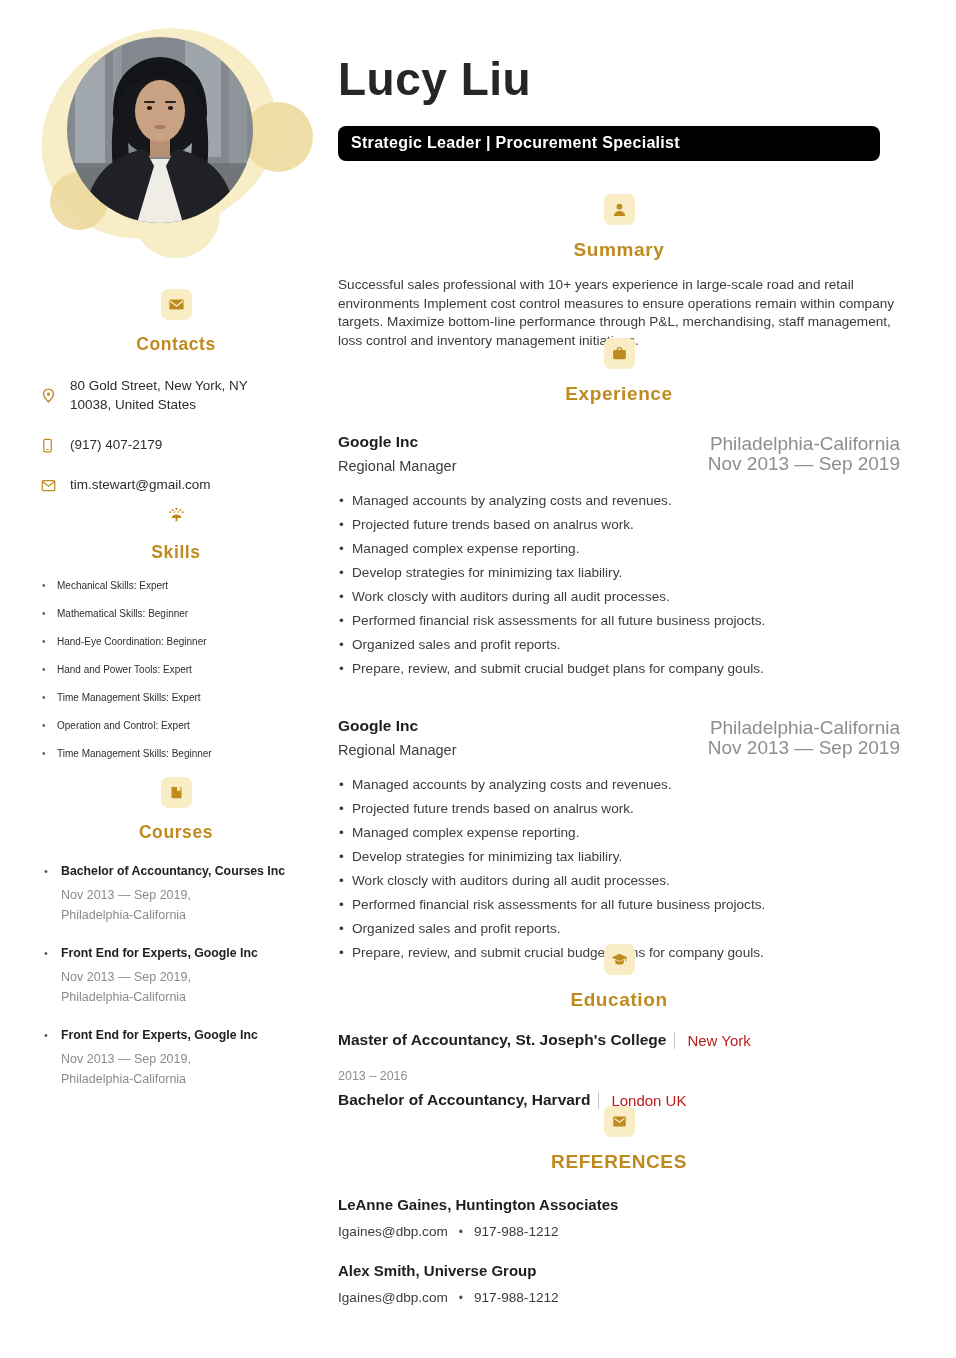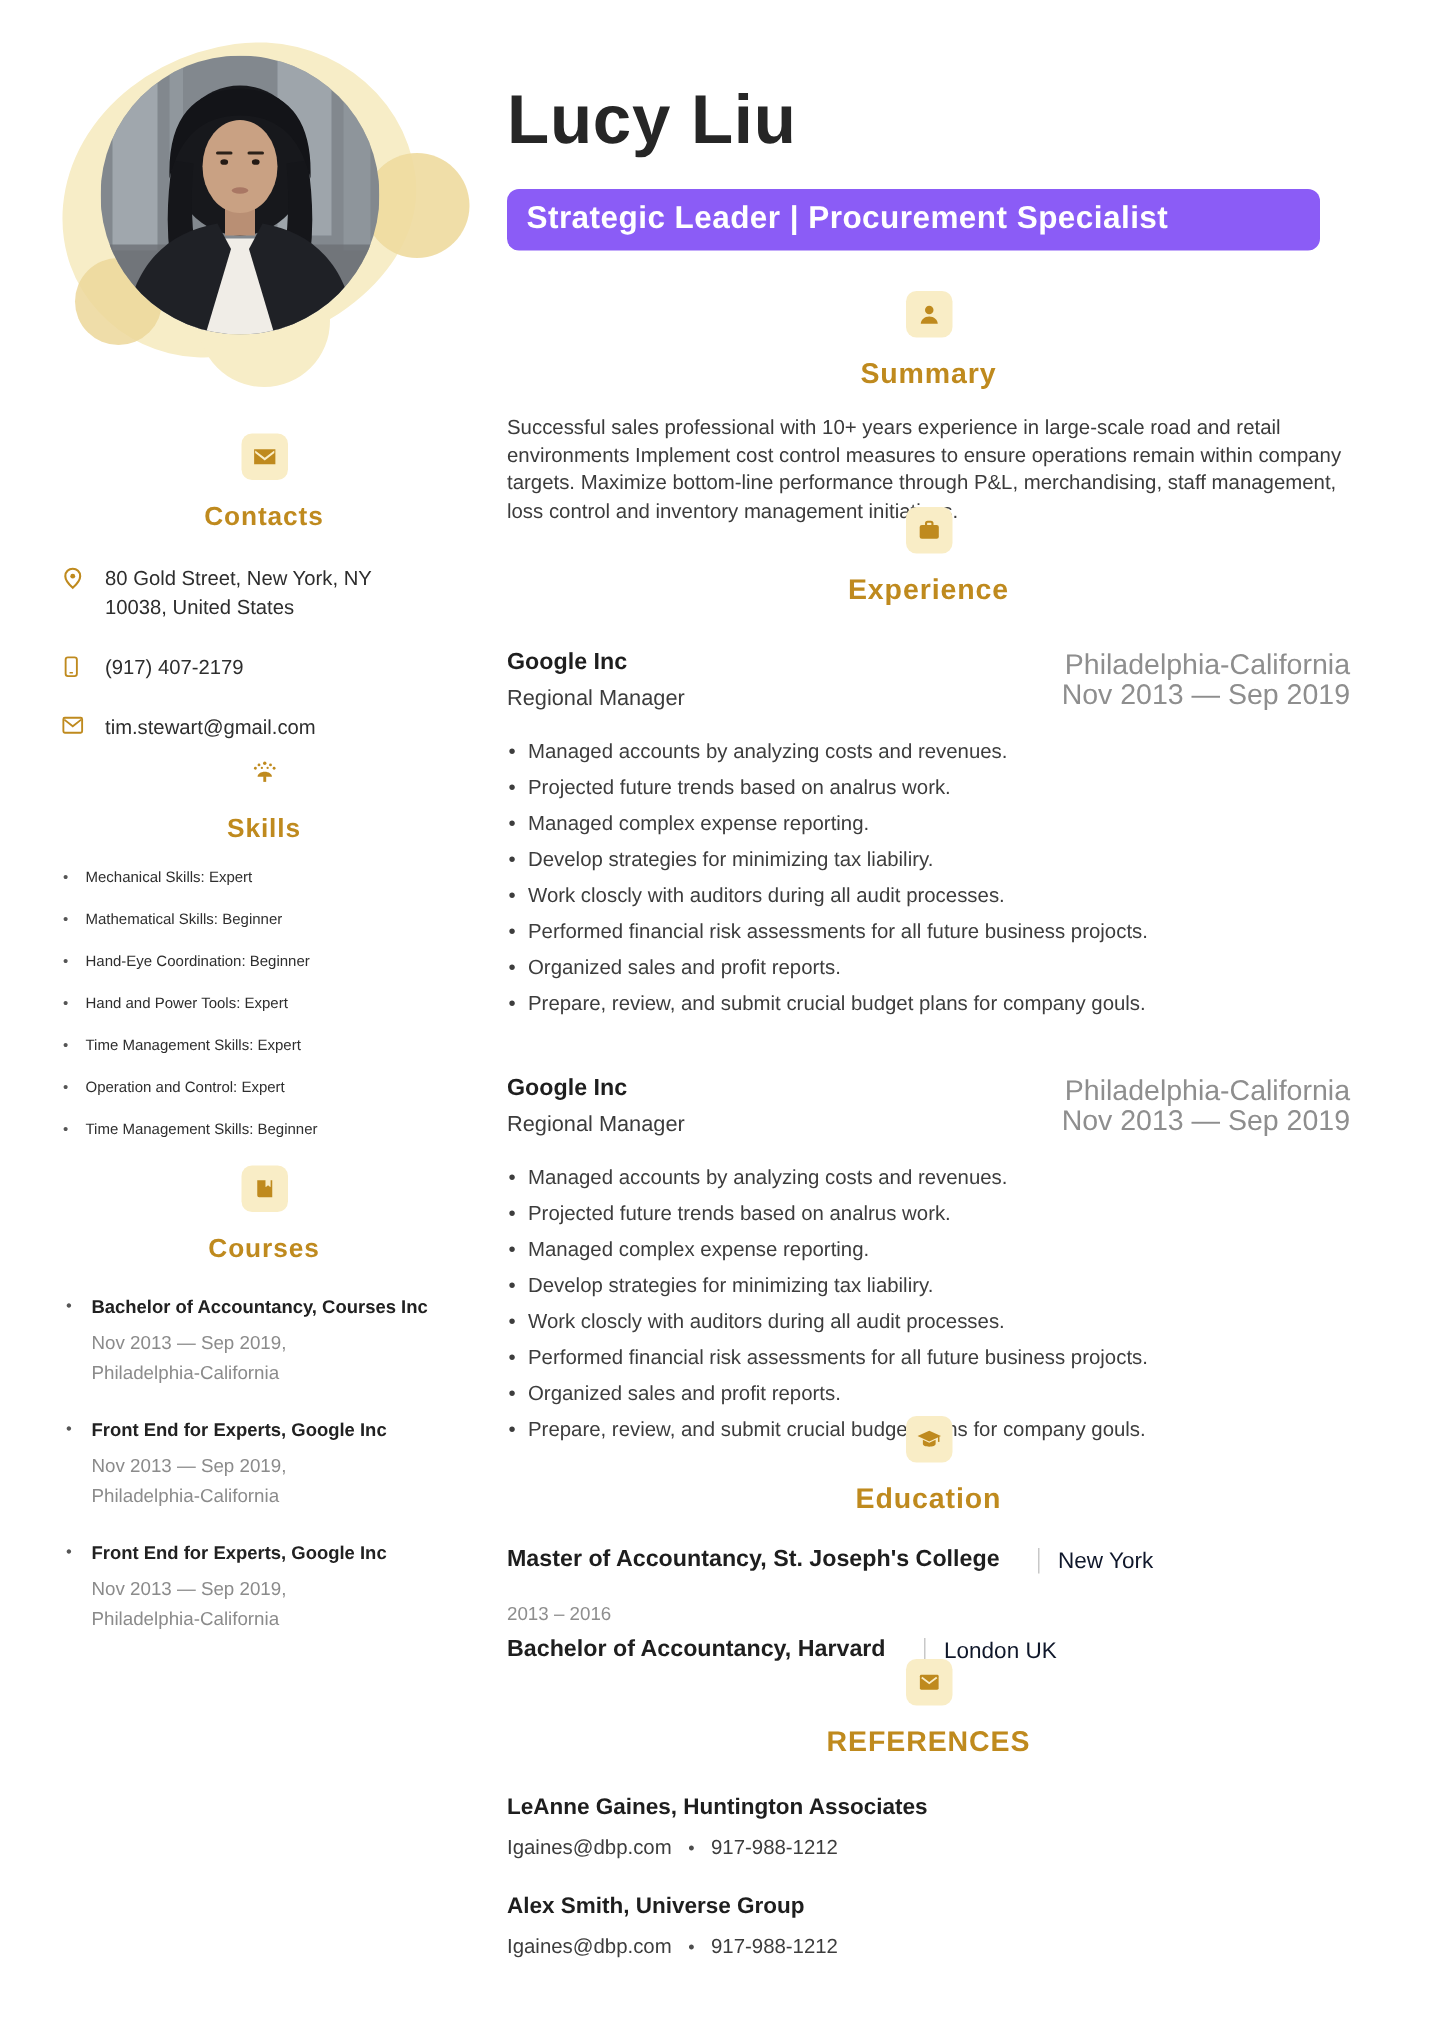--- a/index.html
+++ b/index.html
@@ -30,21 +30,21 @@
   .icon-tile { width:31px; height:31px; background:#f9edc6; border-radius:7px; flex:0 0 31px;
     display:flex; align-items:center; justify-content:center; }
   .icon-bare { width:26px; height:26px; flex:0 0 26px; display:flex; align-items:center; justify-content:center; }
   .sec-title { margin:0; color:#bf8a1e; font-weight:bold; letter-spacing:.6px; }
   .main .sec-title { font-size:19px; }
   .sidebar .sec-title { font-size:17.5px; }
 
   
   .hdr { position:absolute; top:52px; left:0; width:562px; }
   .name { margin:0; font-size:46px; font-weight:bold; color:#262626; letter-spacing:.5px; }
-  .banner { margin-top:20px; width:542px; background:#8b5cf6; color:#fff; font-size:21px;
+  .banner { margin-top:20px; width:542px; background:#000000; color:#fff; font-size:16px;
     font-weight:bold; padding:8px 13px 9px; border-radius:8px; letter-spacing:.3px; }
 
   
   .sec-summary { position:absolute; top:194px; left:0; width:562px; }
   .summary-text { margin-top:15px; font-size:13.6px; line-height:18.6px; color:#3b3b3b; }
 
   
   .sec-experience { position:absolute; top:338px; left:0; width:562px; }
   .job { margin-top:28px; }
   .job-head { display:flex; justify-content:space-between; align-items:center; }
@@ -54,31 +54,31 @@
   ul.bullets { list-style:none; margin:15px 0 0; padding:0; }
   ul.bullets li { position:relative; padding-left:14px; font-size:13.6px; color:#3d3d3d; line-height:24px; }
   ul.bullets li::before { content:"•"; position:absolute; left:1px; color:#3d3d3d; }
 
   
   .sec-education { position:absolute; top:944px; left:0; width:562px; }
   .edu-item { margin-top:20px; }
   .edu-dates { color:#8e8e8e; font-size:12.5px; }
   .edu-line { margin-top:8px; font-size:15.5px; display:flex; align-items:center; }
   .edu-degree { font-weight:bold; color:#1e1e1e; }
-  .edu-loc { color:#0f172a; margin-left:26px; padding-left:12px; border-left:1px solid #c8c8c8; font-size:15px; }
+  .edu-loc { color:#b91c1c; margin-left:8px; padding-left:12px; border-left:1px solid #c8c8c8; font-size:15px; }
 
   
   .sec-references { position:absolute; top:1106px; left:0; width:562px; }
   .ref-name { font-weight:bold; font-size:15px; color:#1e1e1e; margin-top:23px; }
   .ref-contact { margin-top:11px; font-size:13.6px; color:#3c3c3c; display:flex; align-items:center; gap:11px; }
   .dot-sep::before { content:"•"; color:#4d4d4d; font-size:12px; }
 
   
   .sec-contacts { position:absolute; top:289px; left:0; width:272px; }
-  .contact-row { display:flex; gap:12px; margin-top:21px; font-size:13.5px; color:#2d2d2d; line-height:19px; }
+  .contact-row { display:flex; gap:12px; margin-top:21px; font-size:13.5px; color:#2d2d2d; line-height:19px;align-items:center; }
   .contact-ic { flex:0 0 18px; padding-top:1px; }
   .contact-text { width:205px; }
 
   .sec-skills { position:absolute; top:502px; left:0; width:272px; }
   ul.skill-list { list-style:none; margin:10px 0 0; padding:0; }
   ul.skill-list li { position:relative; padding-left:17px; font-size:10px; color:#2e2e2e;
     margin-top:17px; white-space:nowrap; }
   ul.skill-list li::before { content:"•"; position:absolute; left:2px; color:#555; }
 
   .sec-courses { position:absolute; top:777px; left:0; width:272px; }

